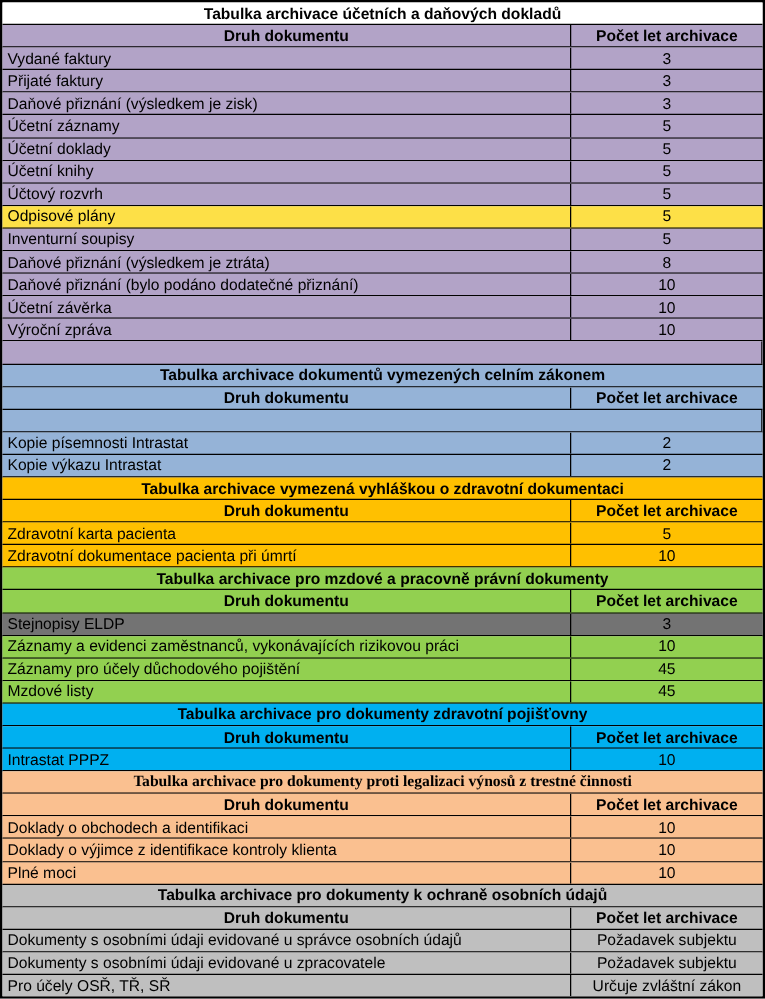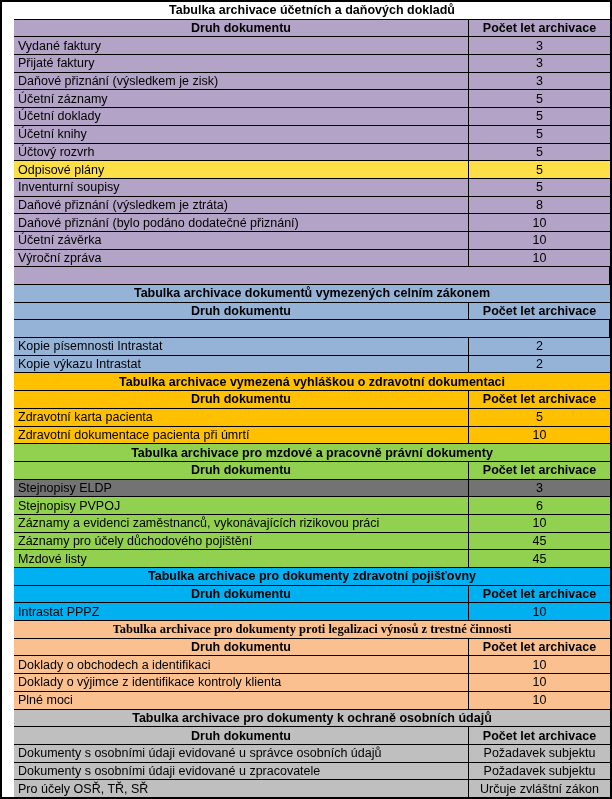--- a/index.html
+++ b/index.html
@@ -20,21 +20,20 @@
     background: #ffffff;
   }
   .row {
     flex: 1 1 0;
     min-height: 0;
     display: flex;
     align-items: stretch;
     border-bottom: 1px solid #000000;
     box-sizing: border-box;
     overflow: hidden;
-    margin-left: 12px;
   }
   .row:last-child { border-bottom: none; }
   .title-row {
     justify-content: center;
     align-items: center;
     font-weight: bold;
     white-space: nowrap;
   }
   .cell {
     display: flex;
@@ -165,24 +164,20 @@
     </div>
     <div class="row header-row" style="background: rgb(146, 208, 80);">
       <div class="cell cell-doc">Druh dokumentu</div>
       <div class="cell cell-years">Počet let archivace</div>
     </div>
     <div class="row" style="background: #737373;">
       <div class="cell cell-doc">Stejnopisy ELDP</div>
       <div class="cell cell-years">3</div>
     </div>
     <div class="row" style="background: rgb(146, 208, 80);">
-      <div class="cell cell-doc">Stejnopisy PVPOJ</div>
-      <div class="cell cell-years">6</div>
-    </div>
-    <div class="row" style="background: rgb(146, 208, 80);">
       <div class="cell cell-doc">Záznamy a evidenci zaměstnanců, vykonávajících rizikovou práci</div>
       <div class="cell cell-years">10</div>
     </div>
     <div class="row" style="background: rgb(146, 208, 80);">
       <div class="cell cell-doc">Záznamy pro účely důchodového pojištění</div>
       <div class="cell cell-years">45</div>
     </div>
     <div class="row" style="background: rgb(146, 208, 80);">
       <div class="cell cell-doc">Mzdové listy</div>
       <div class="cell cell-years">45</div>

